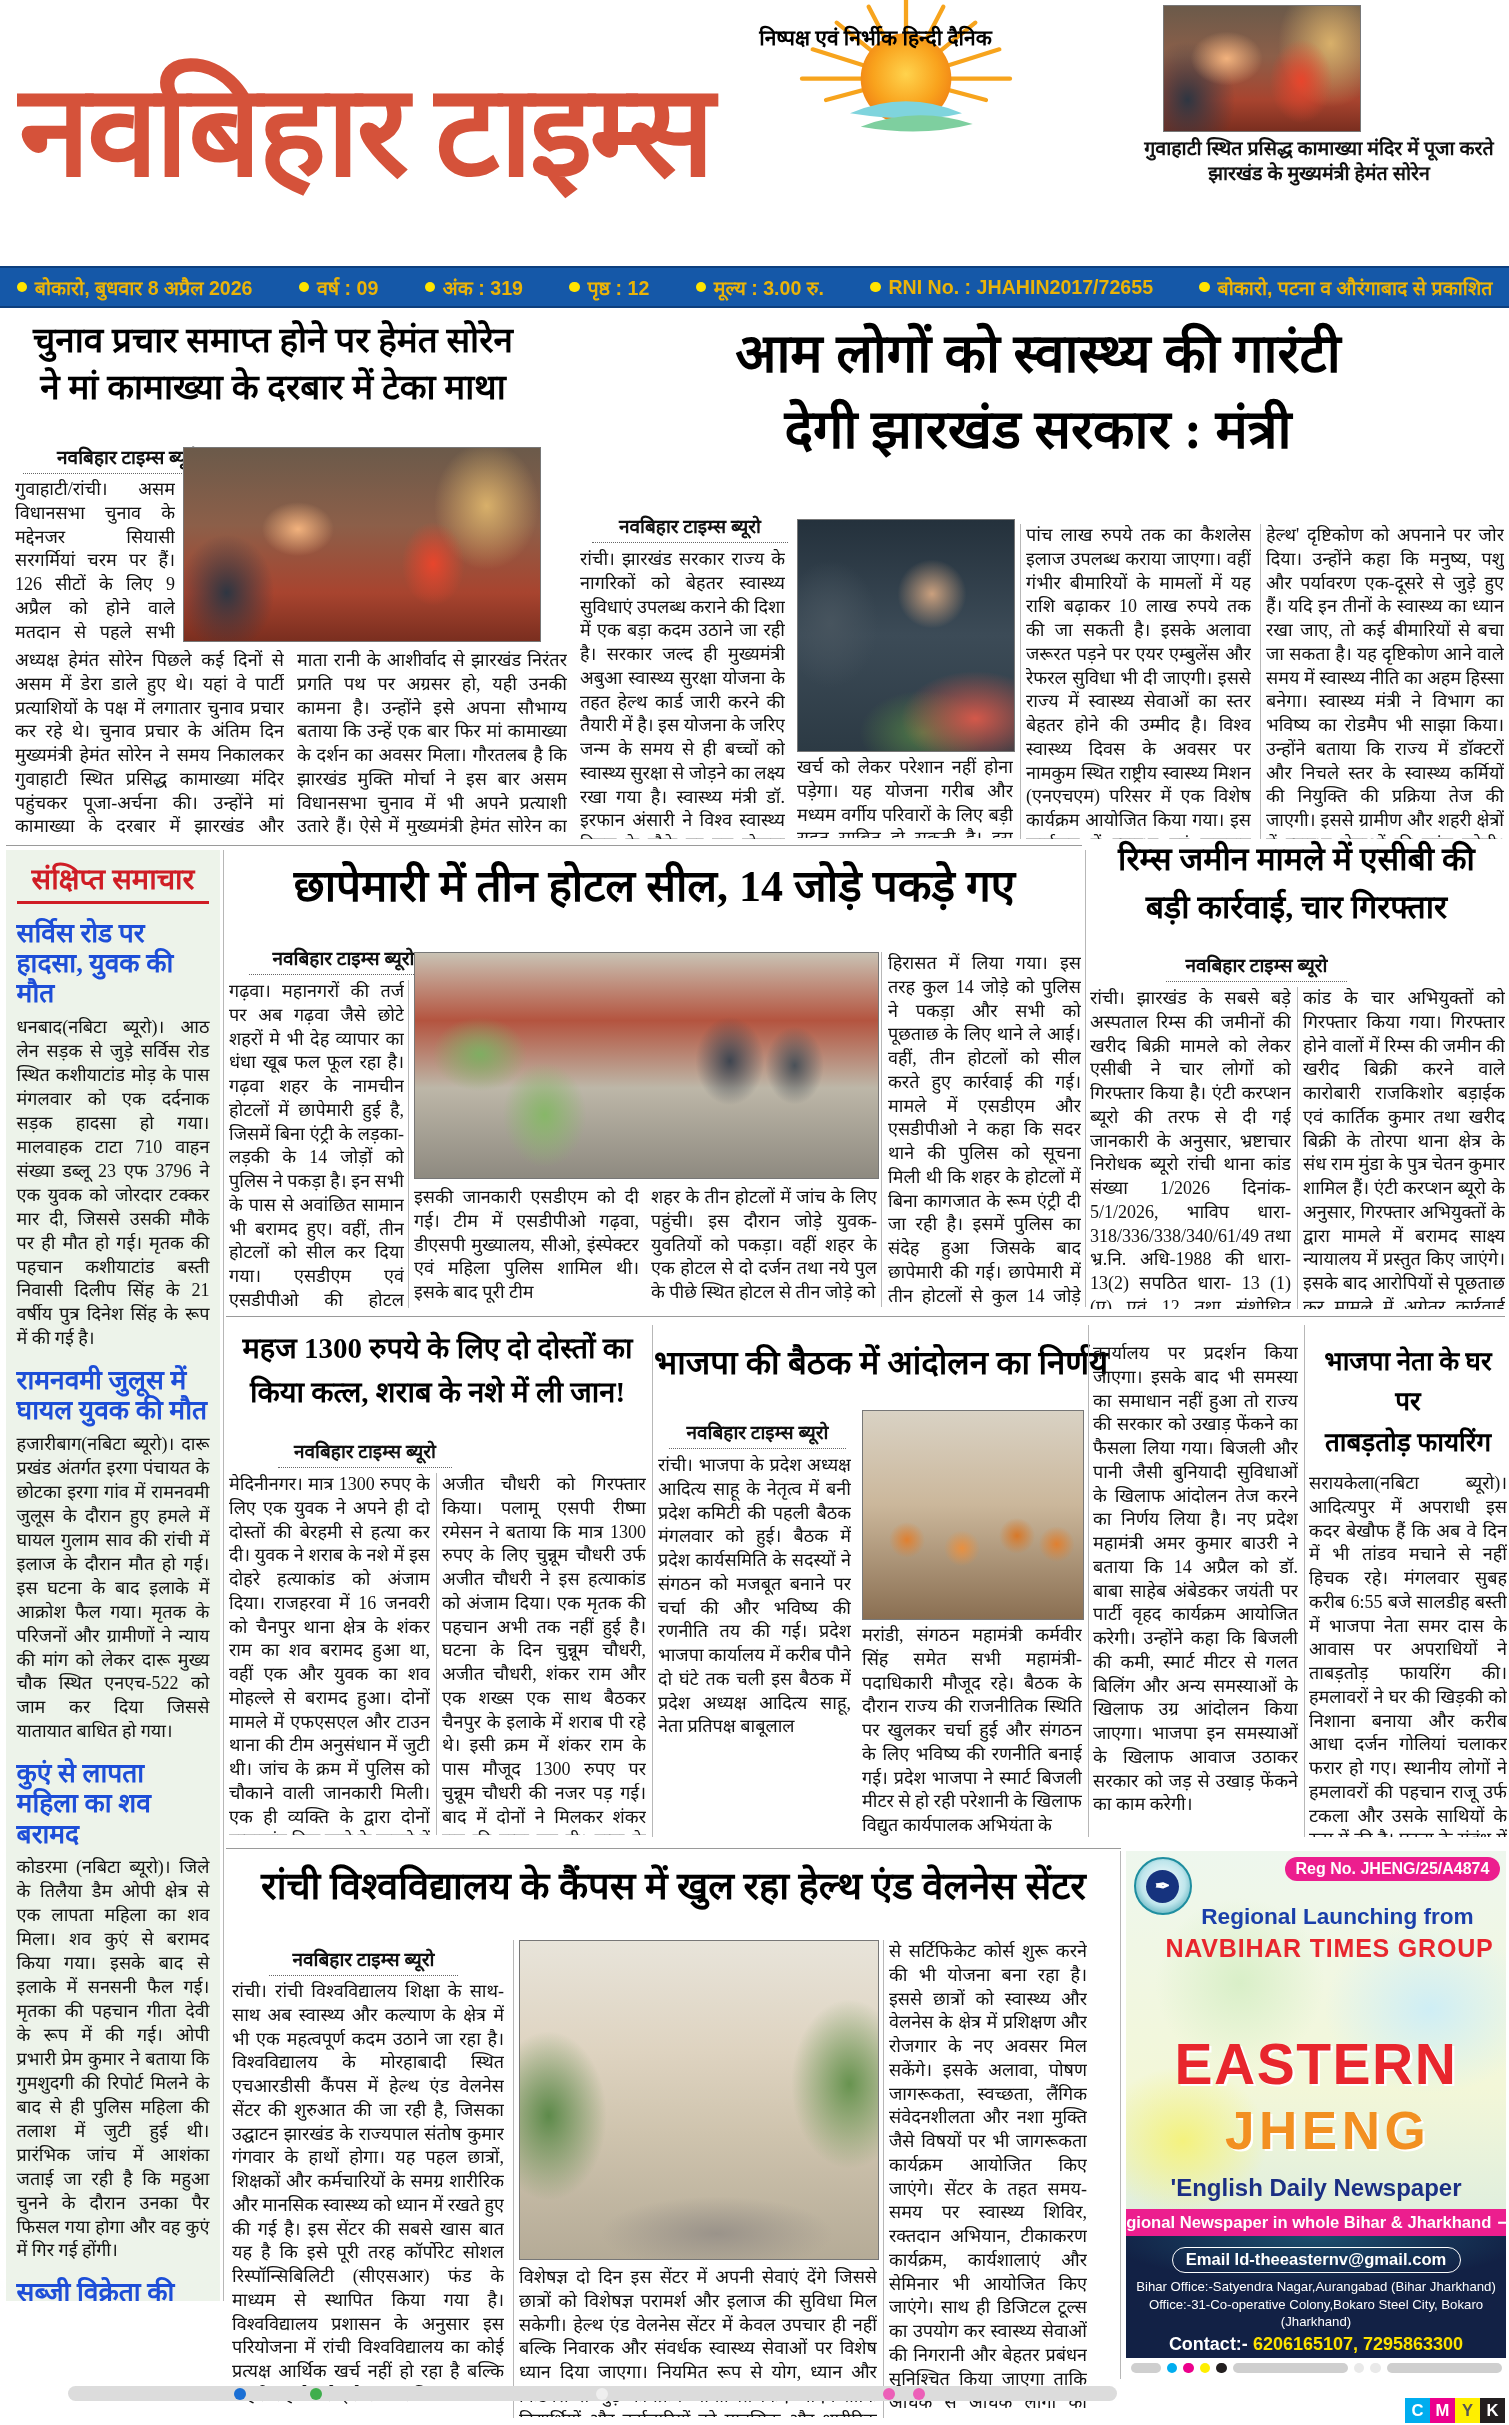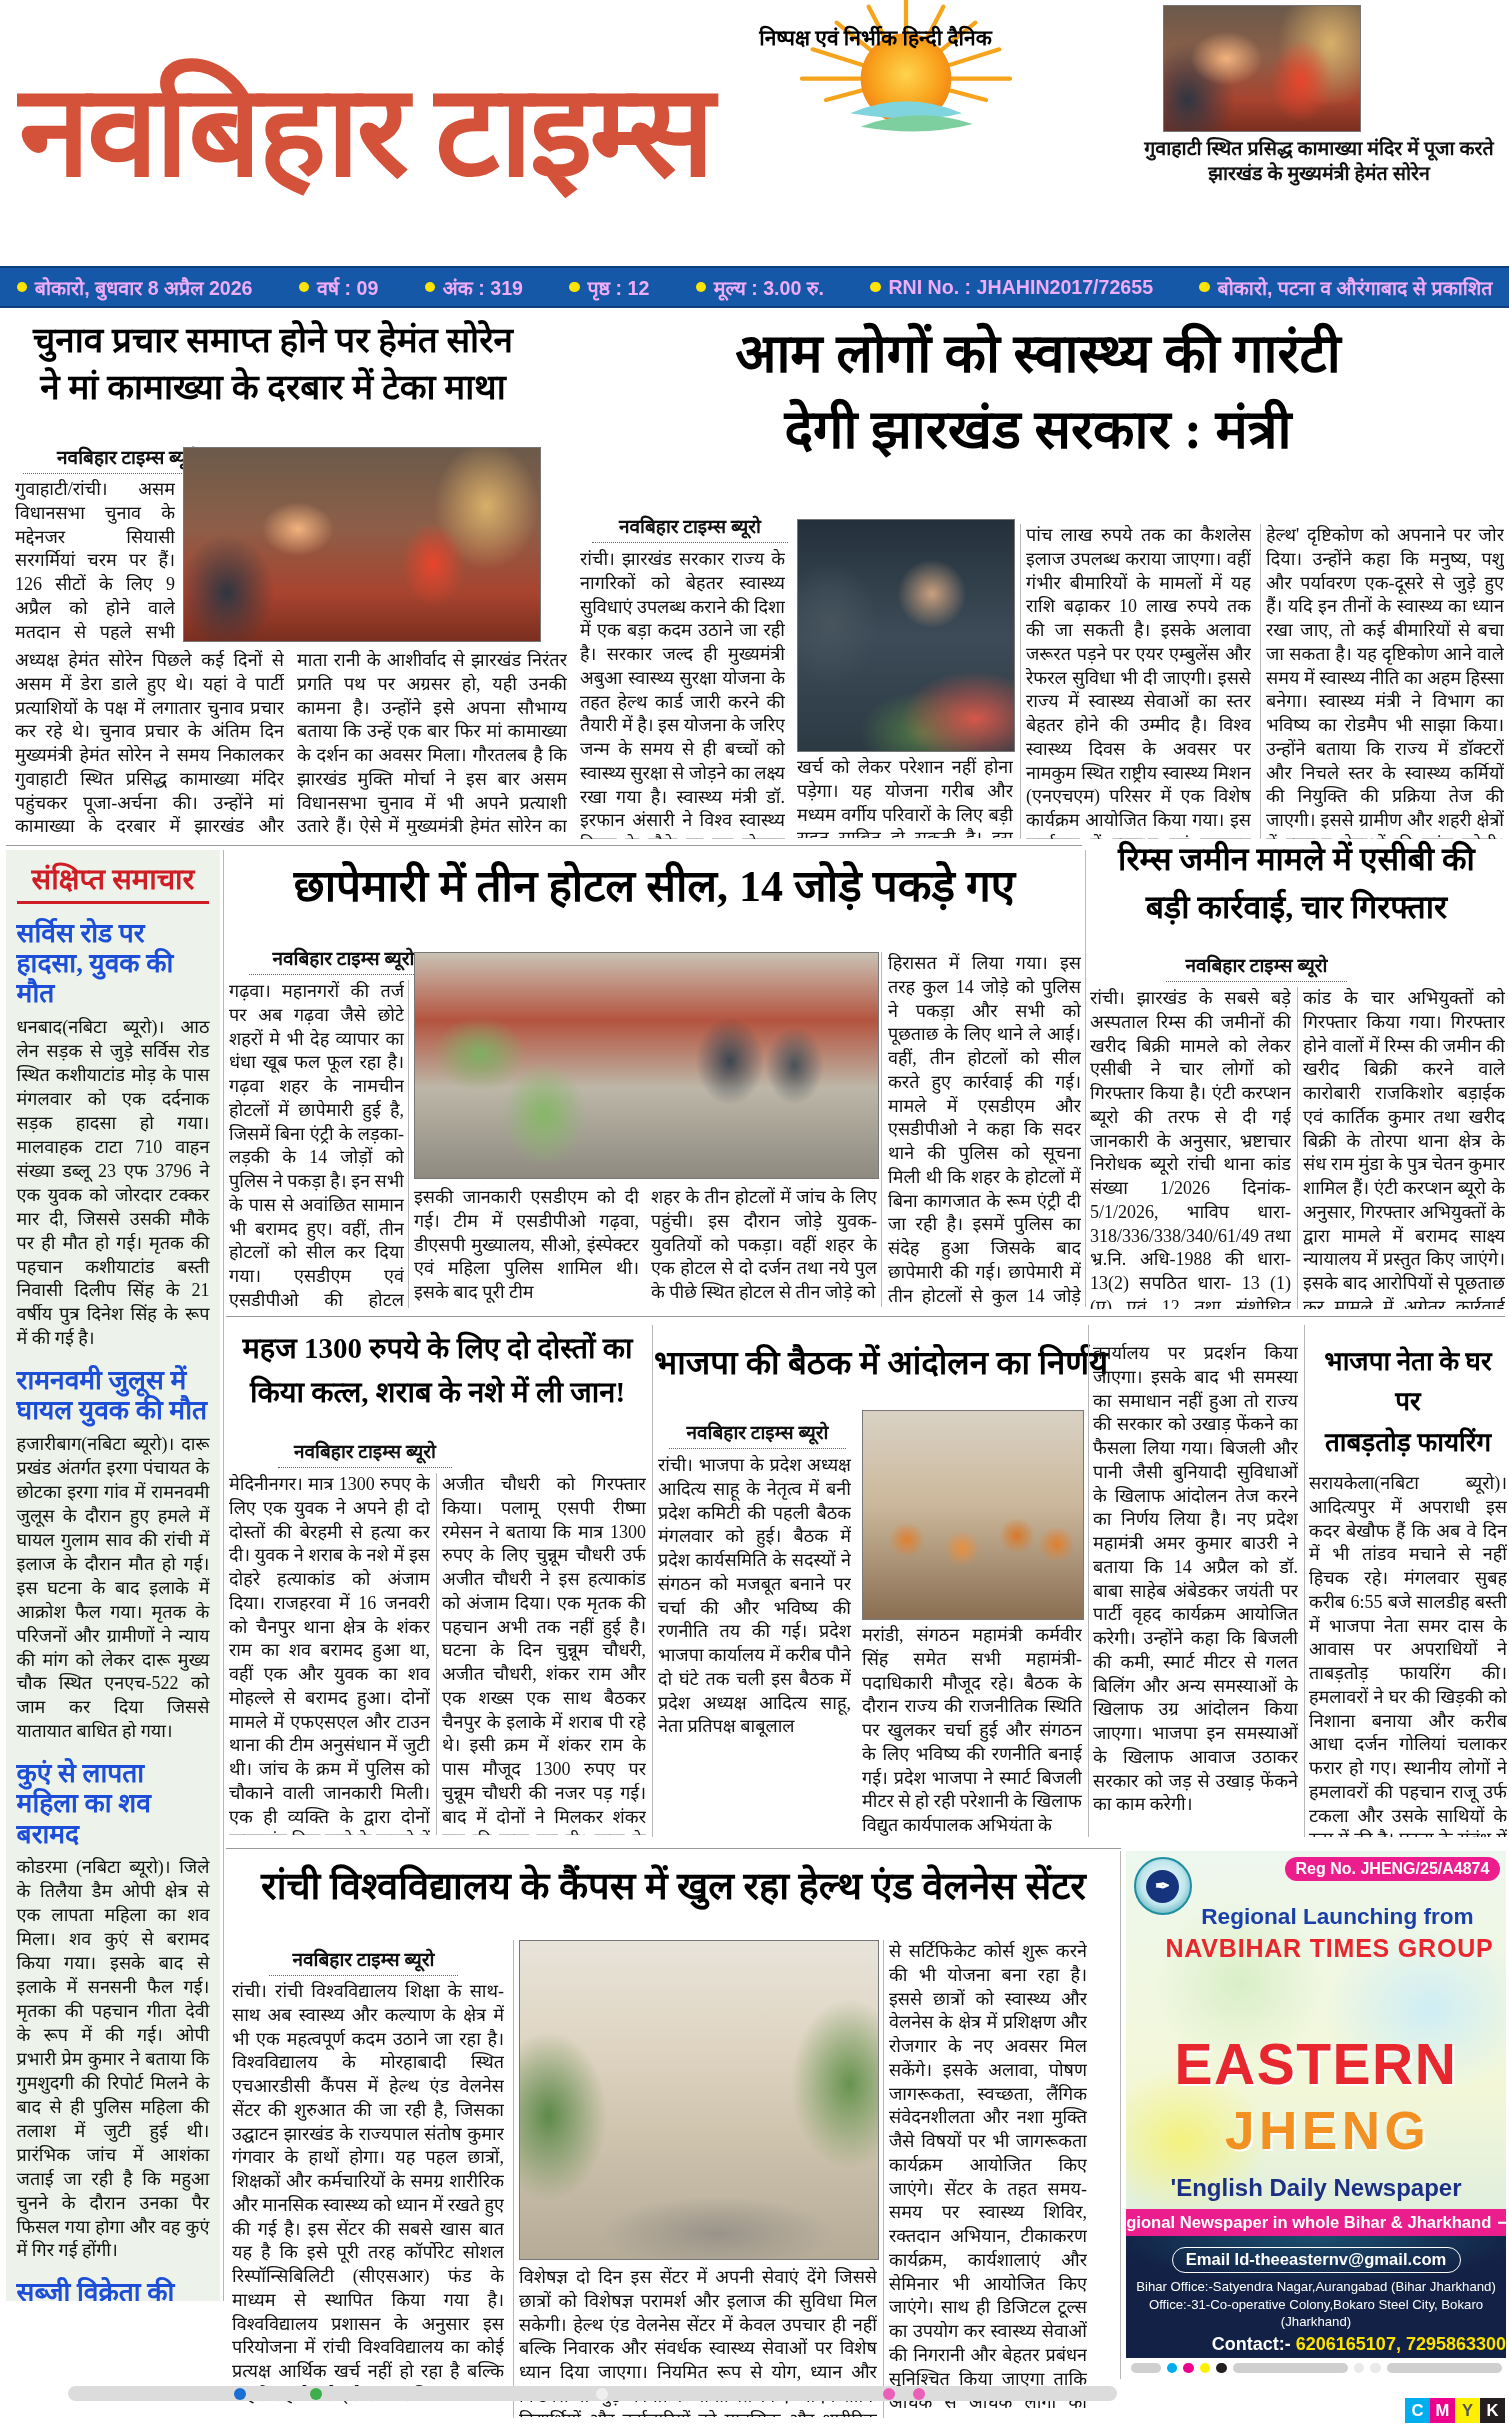--- a/index.html
+++ b/index.html
@@ -11,21 +11,21 @@
   .sun{position:absolute;left:770px;top:-4.5px;width:272px;height:160px;z-index:1;}
   .tagline{position:absolute;left:747px;top:22.6px;width:257px;text-align:center;
     font-size:21px;font-weight:800;color:#000;z-index:3;}
   .header-photo{position:absolute;left:1163px;top:4.5px;width:196px;height:125px;
     border:2.3px solid #e13fc6;}
   .header-caption{position:absolute;left:1132px;top:136px;width:374px;text-align:center;
     font-size:19.6px;font-weight:800;line-height:1.3;}
   .infobar{position:absolute;left:0;top:266px;width:1509px;height:42px;background:#1558a8;
     display:flex;align-items:center;justify-content:space-between;box-sizing:border-box;
     padding:0 16.6px;border-top:2.3px solid #0d3f7e;border-bottom:2.3px solid #0d3f7e;}
-  .infoitem{display:flex;align-items:center;gap:7.5px;color:#f0abfc;font-weight:800;
+  .infoitem{display:flex;align-items:center;gap:7.5px;color:#eab308;font-weight:800;
     font-size:19.6px;white-space:nowrap;font-family:"Liberation Sans",sans-serif;}
   .bullet{width:10.6px;height:10.6px;border-radius:50%;background:#ffe400;display:inline-block;}
   
   .head{position:absolute;font-weight:800;color:#000;text-align:center;white-space:pre-line;
     font-family:"Liberation Serif", serif;}
   .byline{position:absolute;font-size:19px;font-weight:800;text-align:center;
     border-bottom:1.5px dotted #666;padding-bottom:3px;}
   .col{position:absolute;font-size:18px;line-height:1.32;text-align:justify;overflow:hidden;}
   .photo{position:absolute;border:0.8px solid #777;overflow:hidden;}
   .rule-h{position:absolute;height:0.8px;background:#9a9a9a;}
@@ -95,21 +95,21 @@
   .ad-sub{position:absolute;left:0;top:323px;width:380px;text-align:center;color:#1b2f84;
     font-weight:800;font-size:24px;}
   .ad-band{position:absolute;left:0;top:358px;width:380px;height:27px;background:#ec1e8e;
     color:#fff;font-weight:800;font-size:16.6px;display:flex;align-items:center;
     justify-content:center;gap:6px;white-space:nowrap;}
   .ad-bottom{position:absolute;left:0;top:385px;width:380px;height:122px;
     background:radial-gradient(302px 68px at 50% 0%, #1c4f6e 0%, #122145 70%);color:#fff;}
   .ad-email{margin:10.6px auto 4.5px auto;width:287px;border:1.5px solid #fff;border-radius:13.6px;
     text-align:center;font-size:16.6px;font-weight:700;padding:2.3px 0;color:#fff;}
   .ad-addr{text-align:center;font-size:13.2px;line-height:1.35;color:#fff;}
-  .ad-contact{text-align:right;font-size:18px;font-weight:800;margin-top:3px;color:#fff;}
+  .ad-contact{text-align:center;font-size:18px;font-weight:800;margin-top:3px;color:#fff;}
   .ad-contact span{color:#ffe400;}
   .ad-marks{position:absolute;left:0;top:507px;width:380px;height:19.6px;background:#ffffff;
     display:flex;align-items:center;gap:6px;padding:0 4.5px;box-sizing:border-box;}
   .bar{height:10.6px;background:#cfcfcf;border-radius:5.3px;flex:1;}
   .dot{width:10.6px;height:10.6px;border-radius:50%;display:inline-block;}
   
   .cmyk{position:absolute;left:1405px;top:2398px;display:flex;}
   .cmyk b{width:25px;height:25px;display:flex;align-items:center;justify-content:center;
     font-family:"Liberation Sans",sans-serif;font-size:16.6px;font-weight:700;color:#fff;}
   .footer-bar{position:absolute;left:68px;top:2386px;width:1049px;height:15px;

